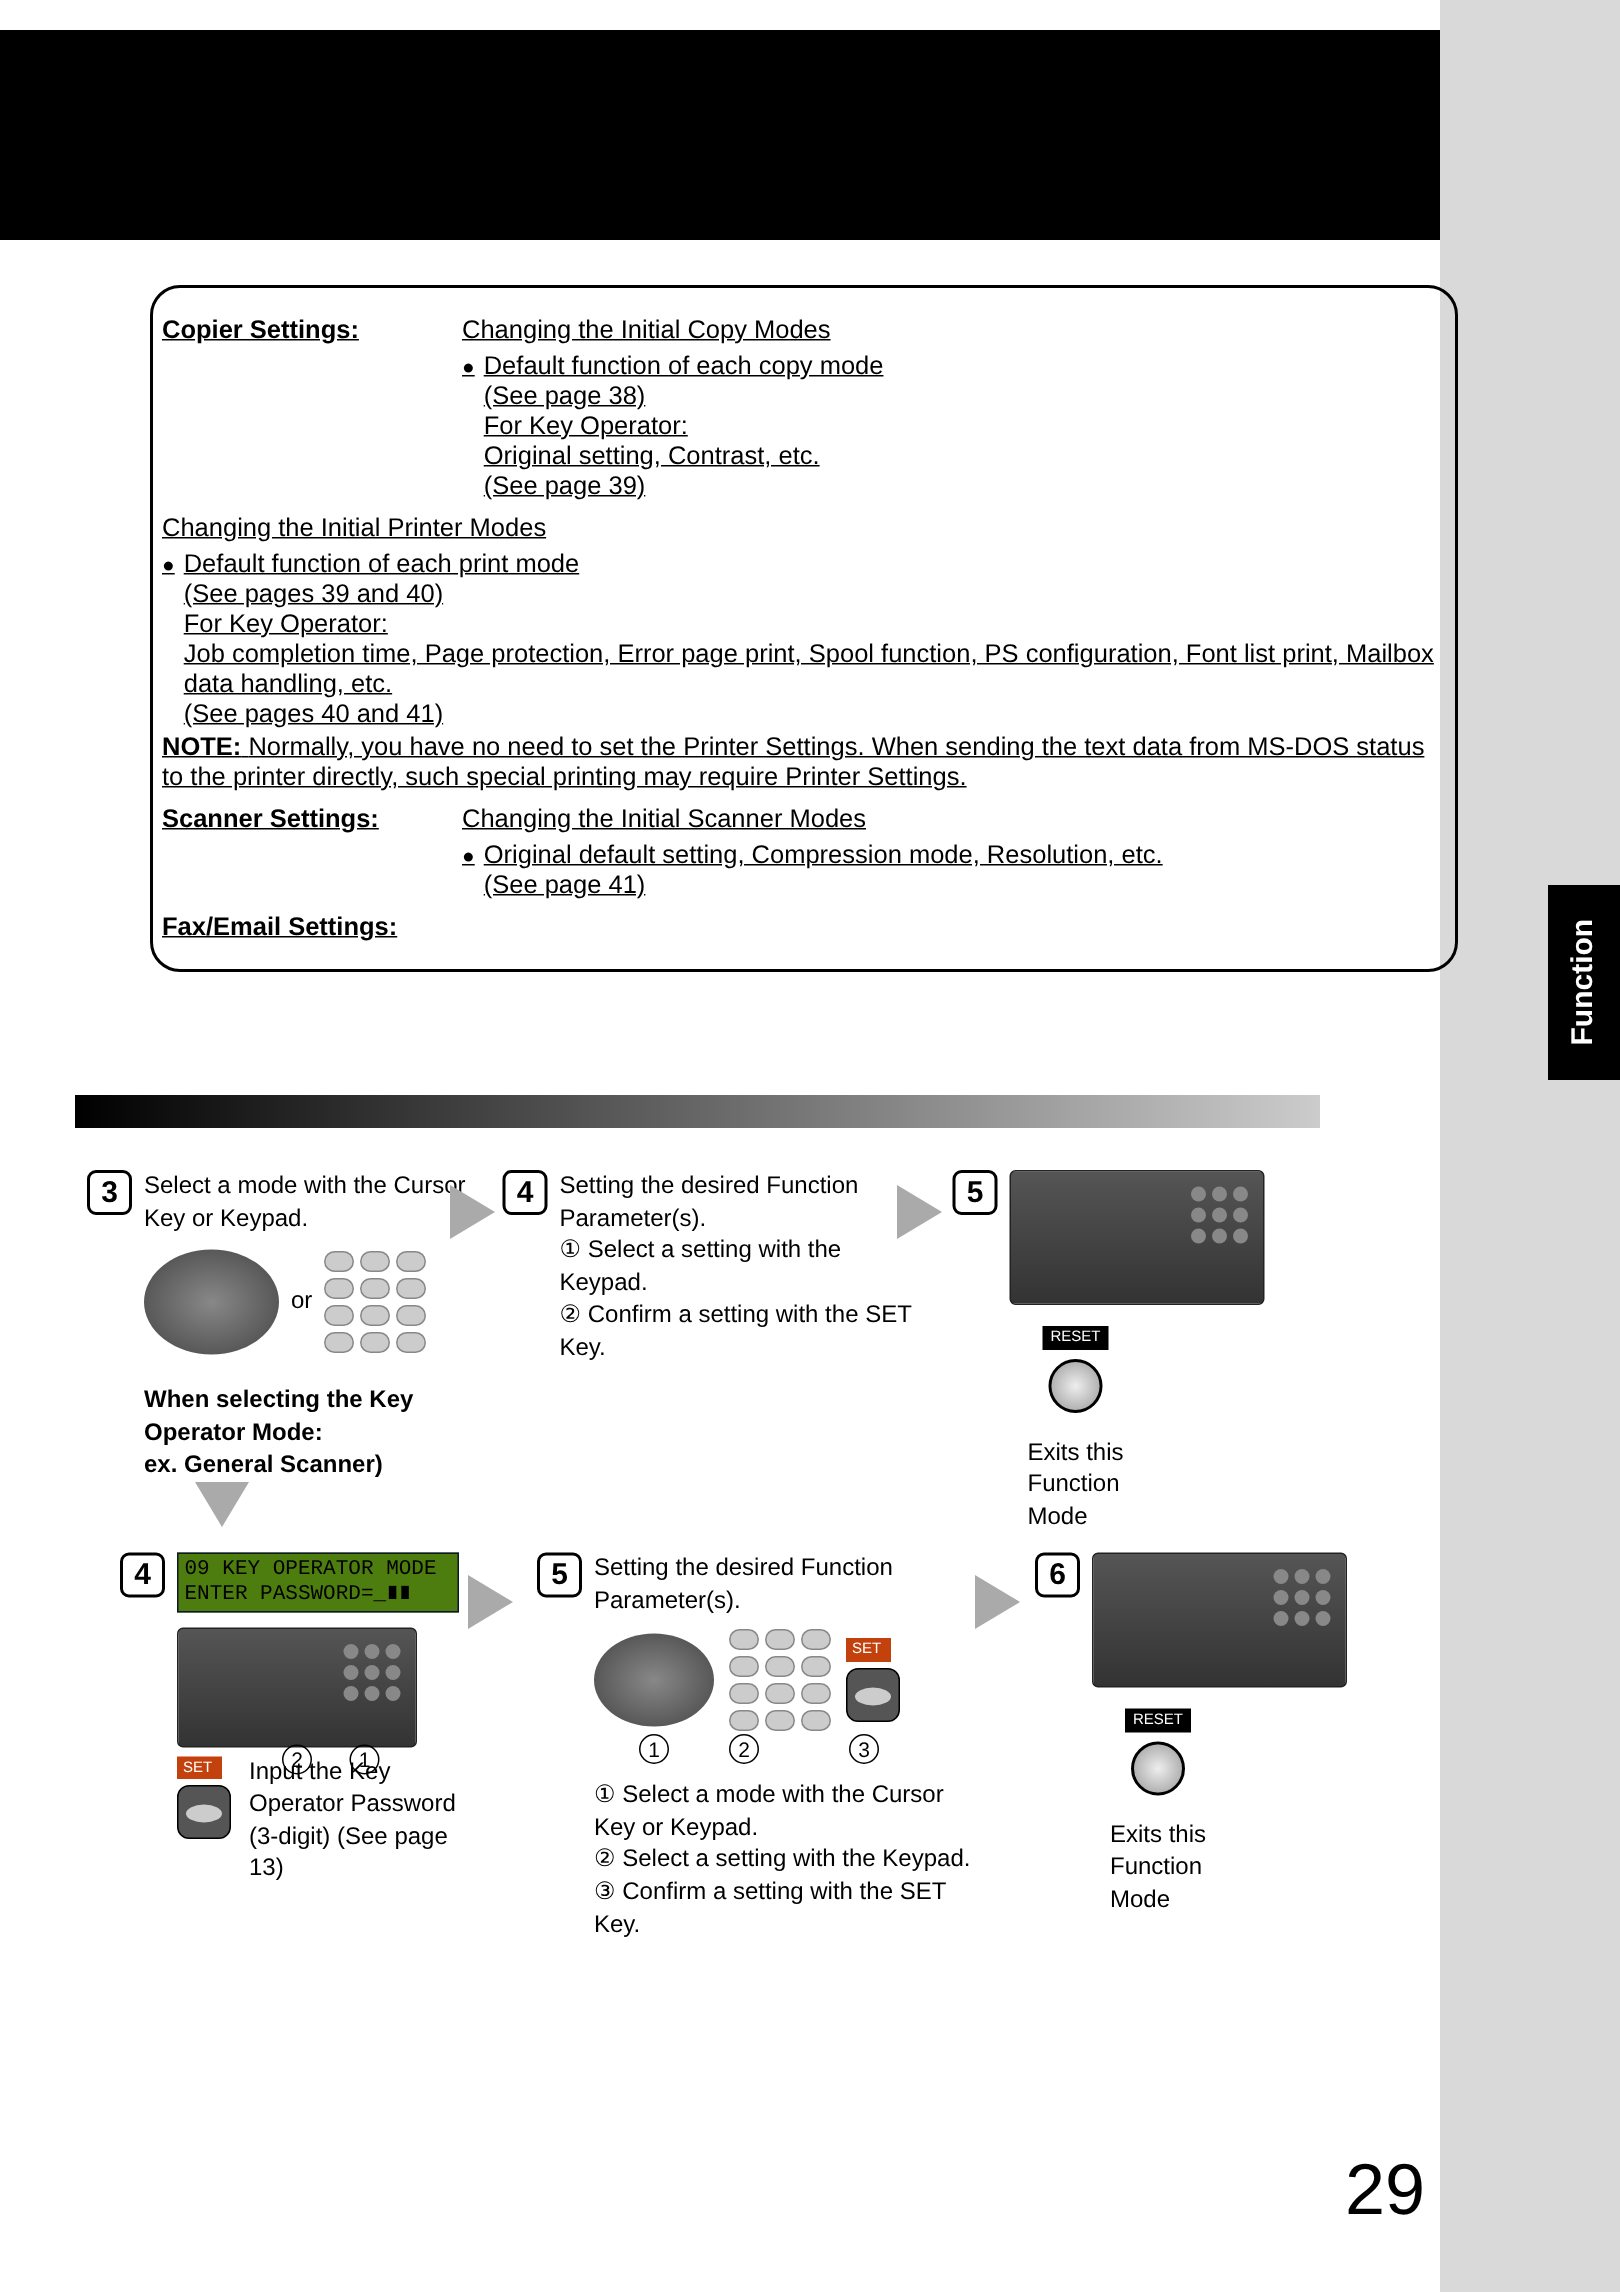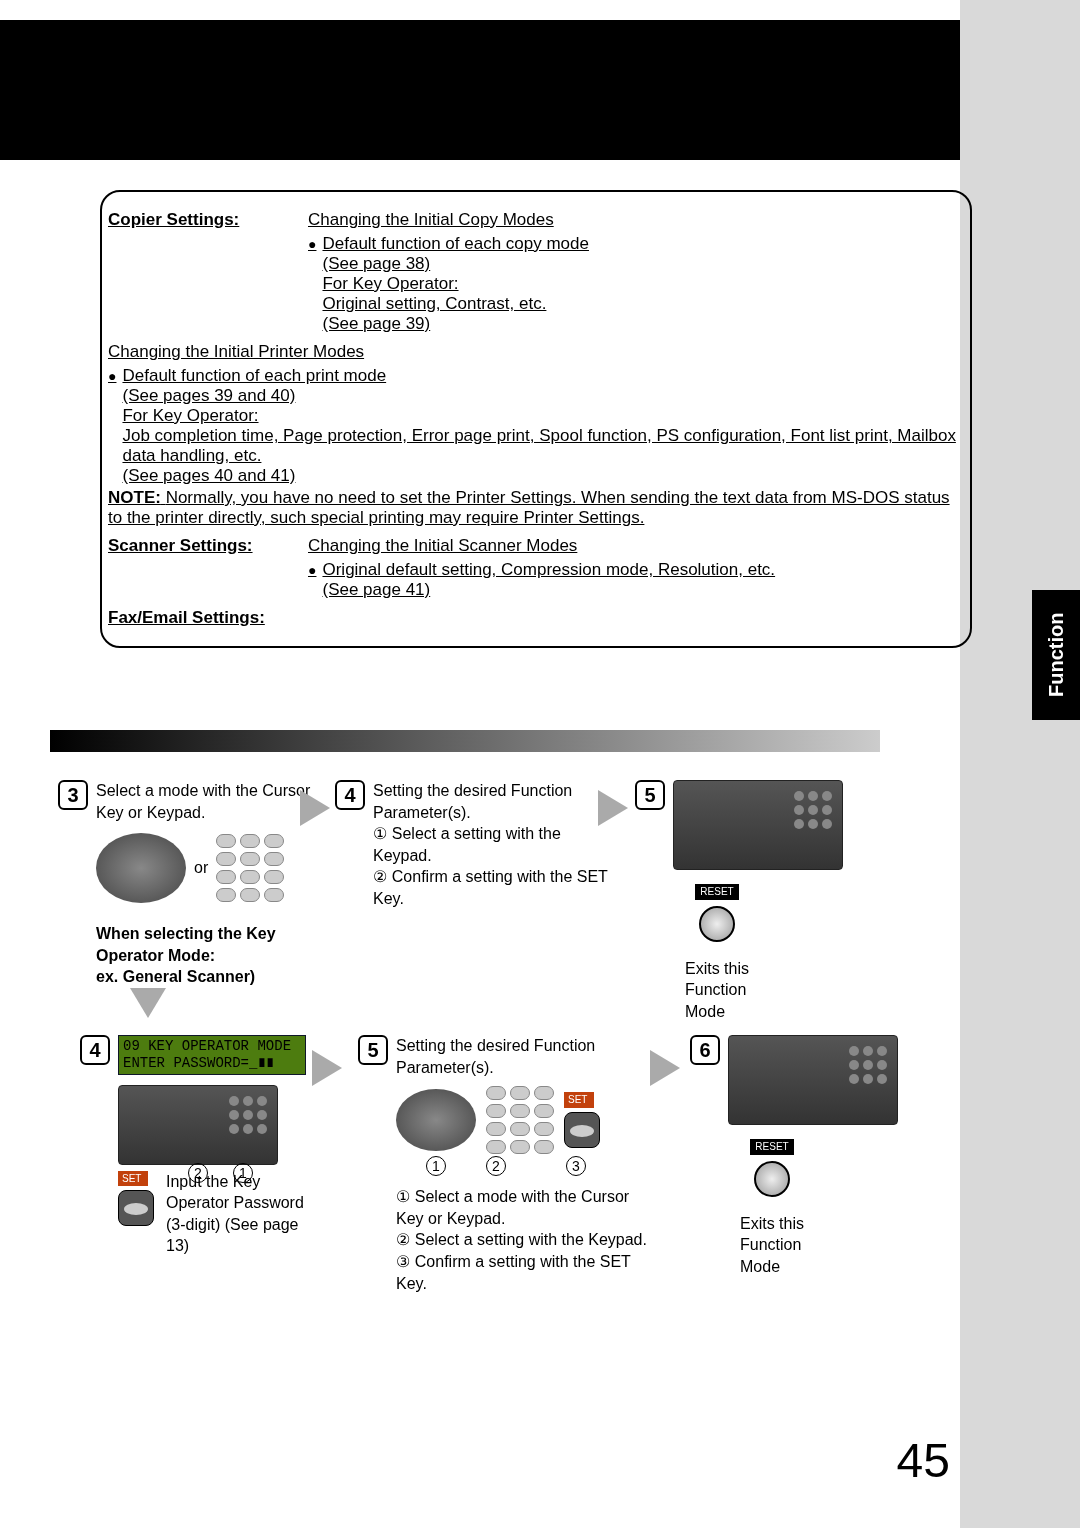--- a/index.html
+++ b/index.html
@@ -217,21 +217,21 @@
   }
   .small { font-size: 16px; line-height: 1.35; }
   .bold { font-weight: bold; }
 </style>
 </head>
 <body>
 
 <div class="right-col"></div>
 <div class="right-tab">Function</div>
 <div class="top-black"></div>
-<div class="page-num">45</div>
+<div class="page-num">29</div>
 
 <div class="settings-box">
   <div class="srow">
     <div class="slabel">Copier Settings:</div>
     <div class="sbody">
       <div>Changing the Initial Copy Modes</div>
       <div class="bullet">
           <div style="white-space:pre-line">Default function of each copy mode
 (See page 38)
 For Key Operator:

